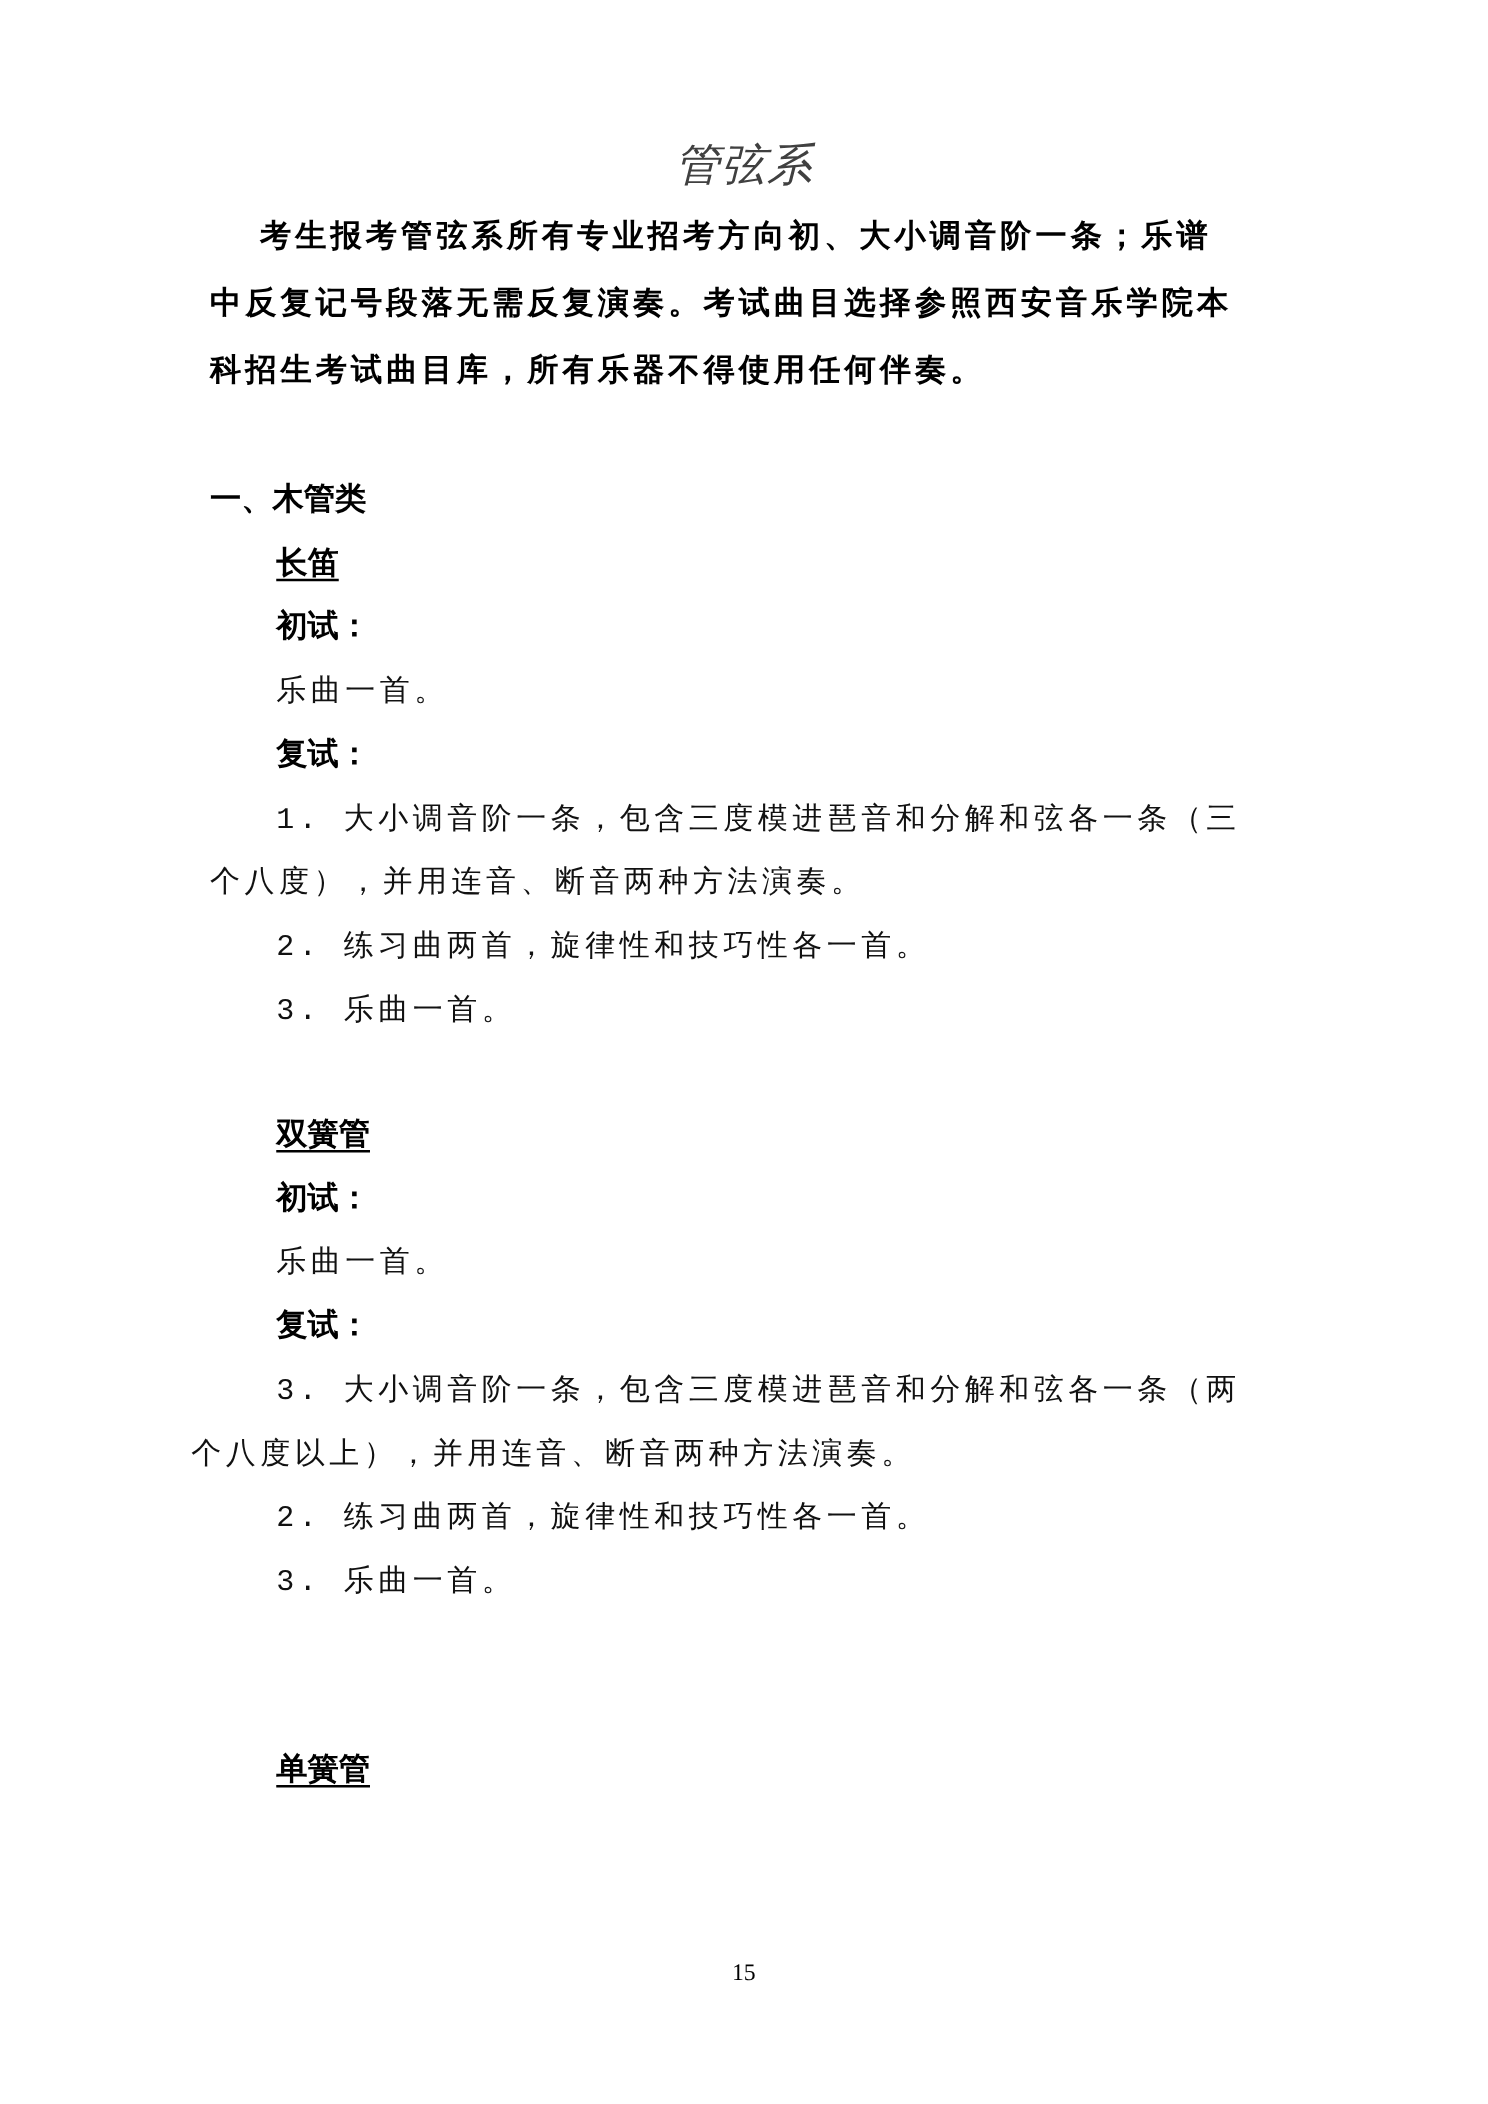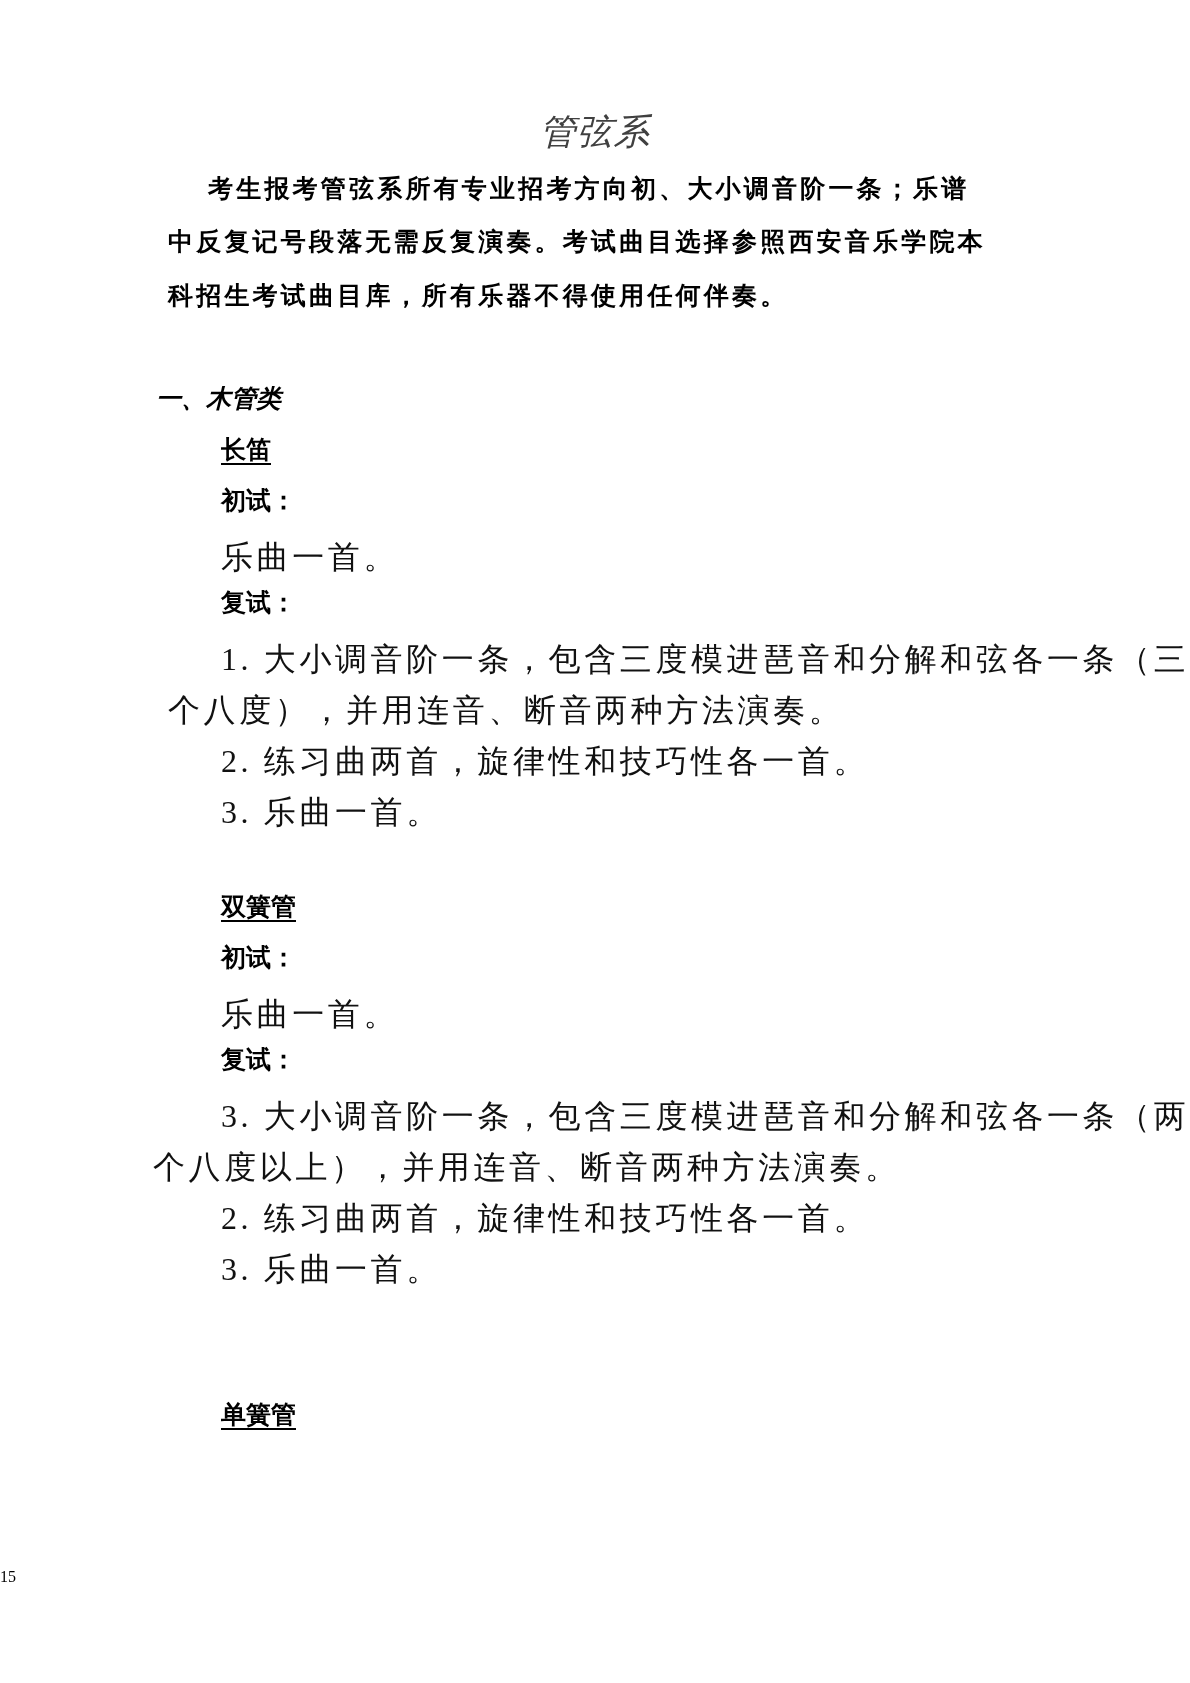--- a/index.html
+++ b/index.html
@@ -6,35 +6,35 @@
   body { width:1190px; height:1683px; position:relative; overflow:hidden;
          font-family: "DejaVu Serif", "Liberation Serif", serif; color:#000; }
   .abs { position:absolute; white-space:nowrap; }
   .title { left:0; width:1190px; top:108px; text-align:center; font-size:36px;
            color:#404040; font-style:italic; font-family:"DejaVu Sans", sans-serif; letter-spacing:1px; }
   .intro { font-size:25px; font-weight:bold; letter-spacing:3.2px; font-family:"DejaVu Sans", sans-serif; }
   .sec { font-size:25px; font-weight:bold; font-family:"DejaVu Sans", sans-serif; }
   .inst { font-size:25px; font-weight:bold; text-decoration:underline; text-underline-offset:5px;
           font-family:Liberation Mono, monospace; }
   .lbl { font-size:25px; font-weight:bold; font-family:"DejaVu Sans", sans-serif; }
-  .body { font-size:32px; letter-spacing:3.6px; font-family:Liberation Serif, serif; color:#111; }
-  .pnum { left:0; width:1190px; top:1568px; font-size:16px;
+  .body { font-size:24px; letter-spacing:3.6px; font-family:Liberation Mono, monospace; color:#111; }
+  .pnum { left:0; width:1190px; top:1568px; text-align:center; font-size:19px;
           font-family:"Liberation Serif", serif; }
 </style>
 </head>
 <body>
 
 <div>
   <div class="abs title">管弦系</div>
 
   <div class="abs intro" style="left:208px; top:172px;">考生报考管弦系所有专业招考方向初、大小调音阶一条；乐谱</div>
   <div class="abs intro" style="left:168px; top:225px;">中反复记号段落无需反复演奏。考试曲目选择参照西安音乐学院本</div>
   <div class="abs intro" style="left:168px; top:279px;">科招生考试曲目库，所有乐器不得使用任何伴奏。</div>
 
-  <div class="abs sec" style="left:156px; top:382px;font-style:italic;">一、木管类</div>
+  <div class="abs sec" style="left:168px; top:382px;">一、木管类</div>
 
   <div class="abs inst" style="left:221px; top:433px;">长笛</div>
   <div class="abs lbl" style="left:221px; top:484px;">初试：</div>
   <div class="abs body" style="left:221px; top:536px;">乐曲一首。</div>
   <div class="abs lbl" style="left:221px; top:586px;">复试：</div>
   <div class="abs body" style="left:221px; top:638px;">1. 大小调音阶一条，包含三度模进琶音和分解和弦各一条（三</div>
   <div class="abs body" style="left:168px; top:689px;">个八度），并用连音、断音两种方法演奏。</div>
   <div class="abs body" style="left:221px; top:740px;">2. 练习曲两首，旋律性和技巧性各一首。</div>
   <div class="abs body" style="left:221px; top:791px;">3. 乐曲一首。</div>
 

